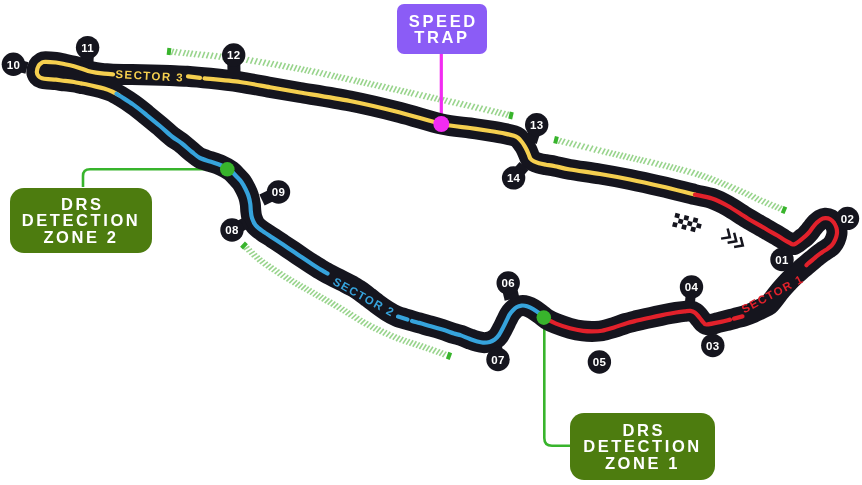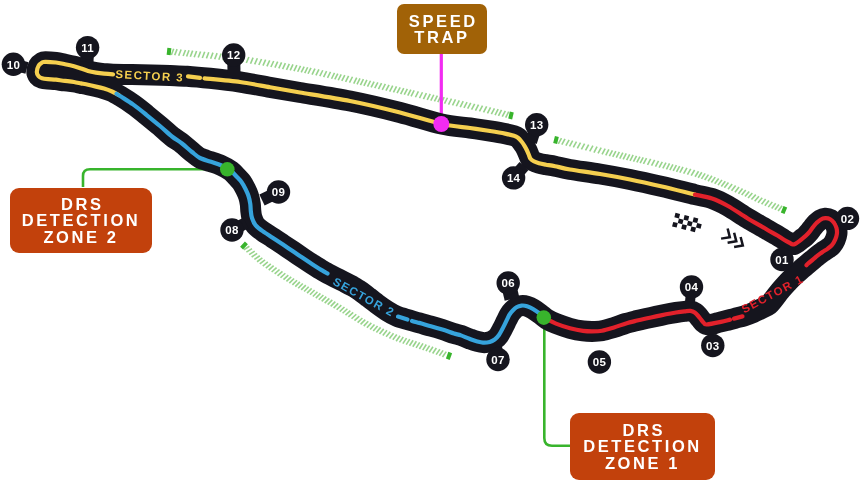--- a/index.html
+++ b/index.html
@@ -1,20 +1,20 @@
 <!DOCTYPE html>
 <html><head><meta charset="utf-8">
 <style>
 html,body{margin:0;padding:0;background:#fff;width:862px;height:485px;overflow:hidden}
 svg{display:block}
 .mk{font:bold 11.5px "Liberation Sans",sans-serif;fill:#fff;letter-spacing:0.3px}
 .sec{font:bold 11.5px "Liberation Sans",sans-serif;letter-spacing:1.4px}
 .boxlbl{position:absolute;display:flex;align-items:center;justify-content:center;text-align:center;
- background:#c2410c;border-radius:9px;color:#fff;font:bold 16.5px/16.4px "Liberation Sans",sans-serif;letter-spacing:2.6px;text-indent:2.6px}
-.trap{background:#a16207;border-radius:7px}
+ background:#4d7c0f;border-radius:14px;color:#fff;font:bold 16.5px/16.4px "Liberation Sans",sans-serif;letter-spacing:2.6px;text-indent:2.6px}
+.trap{background:#8b5cf6;border-radius:7px}
 </style></head>
 <body>
 <div style="position:relative;width:862px;height:485px">
 <div style="position:absolute;left:0;top:0">
       <svg width="862" height="485" viewBox="0 0 862 485">
 <rect width="862" height="485" fill="#ffffff"></rect>
 <rect x="171.7" y="48.6" width="1.6" height="6.6" fill="#98D48C" transform="rotate(21 172.5 51.9)"></rect>
         <rect x="175.1" y="48.9" width="1.6" height="6.6" fill="#98D48C" transform="rotate(21 175.9 52.2)"></rect>
         <rect x="179.1" y="49.3" width="1.6" height="6.6" fill="#98D48C" transform="rotate(21 179.9 52.6)"></rect>
         <rect x="183.5" y="49.7" width="1.6" height="6.6" fill="#98D48C" transform="rotate(21 184.3 53.0)"></rect>

